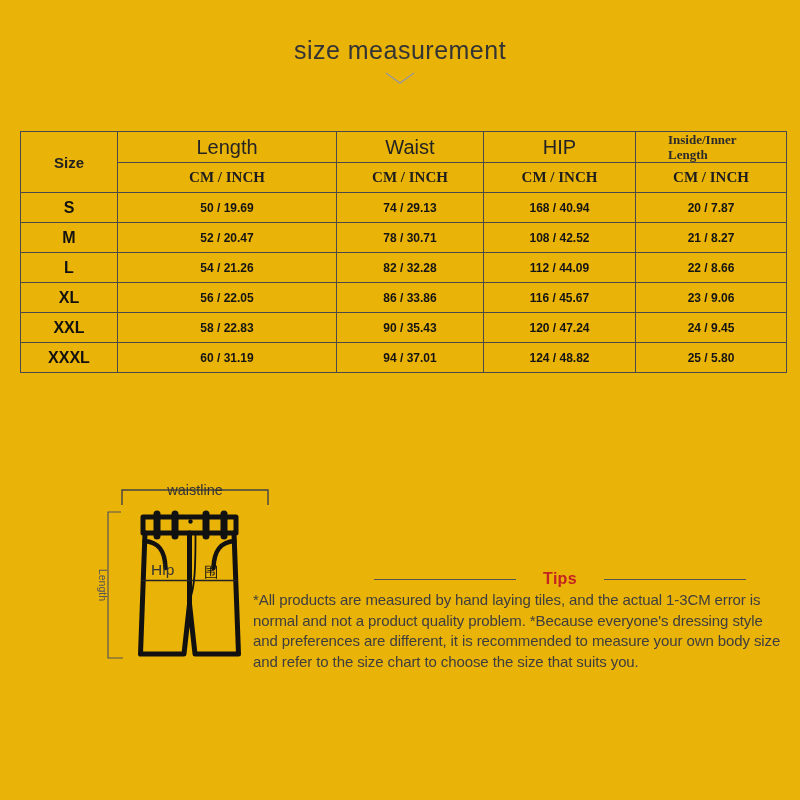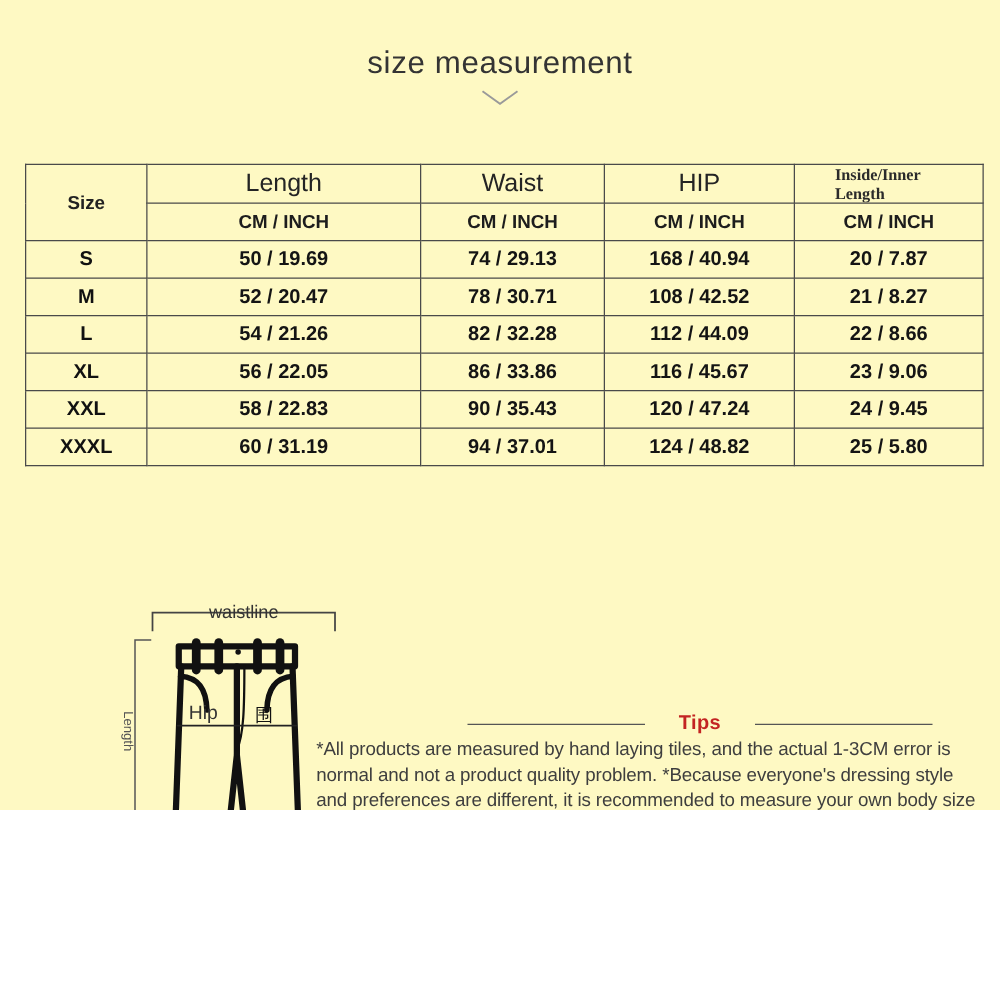--- a/index.html
+++ b/index.html
@@ -1,44 +1,44 @@
 <!DOCTYPE html>
 <html><head>
 <meta charset="utf-8">
 <style>
   html,body{margin:0;padding:0;background:#ffffff;}
   .stage{
-    position:relative;width:800px;height:648px;background:#fef9c3;overflow:hidden;
+    position:relative;width:800px;height:800px;background:#eab308;overflow:hidden;
     font-family:"Liberation Sans", sans-serif;color:#1c1c1c;
   }
   
   .title{
     position:absolute;top:36px;left:0;width:800px;text-align:center;
     font-size:25px;font-weight:400;color:#343434;letter-spacing:.5px;
   }
   .chev{position:absolute;top:70px;left:384px;}
   
   .size-table{
     position:absolute;left:20px;top:131px;width:766px;
     border-collapse:collapse;table-layout:fixed;
   }
   .size-table th,.size-table td{
     border:1px solid #4a4a4a;text-align:center;vertical-align:middle;
     padding:0;overflow:hidden;white-space:normal;
   }
   .size-table thead tr.main-row{height:31px;}
-  .size-table thead tr.unit-row{height:30px;}
+  .size-table thead tr.unit-row{height:30px;font-family:Liberation Serif, serif;}
   .size-table tbody tr{height:30px;}
   .th-size{font-size:15px;font-weight:700;color:#222;}
   .th-main{font-size:20px;font-weight:400;color:#242424;}
   .th-inner{font-size:13px;font-weight:700;color:#2b2b2b;line-height:15px;}
   .th-inner span{display:inline-block;width:86px;text-align:left;font-family:Liberation Serif, serif;}
   .th-unit{font-size:15px;font-weight:700;color:#1d1d1d;}
   .td-size{font-size:16px;font-weight:700;color:#111;}
-  .td-val{font-size:16px;font-weight:700;color:#141414;}
+  .td-val{font-size:12px;font-weight:700;color:#141414;}
   
   .diagram{position:absolute;left:85px;top:470px;}
   .diagram text{font-family:"Liberation Sans", sans-serif;}
   
   .tips-head{
     position:absolute;left:374px;top:566px;width:372px;height:26px;
     display:flex;align-items:center;
   }
   .tips-head .line{flex:1;border-top:1.5px solid #555;}
   .tips-title{

